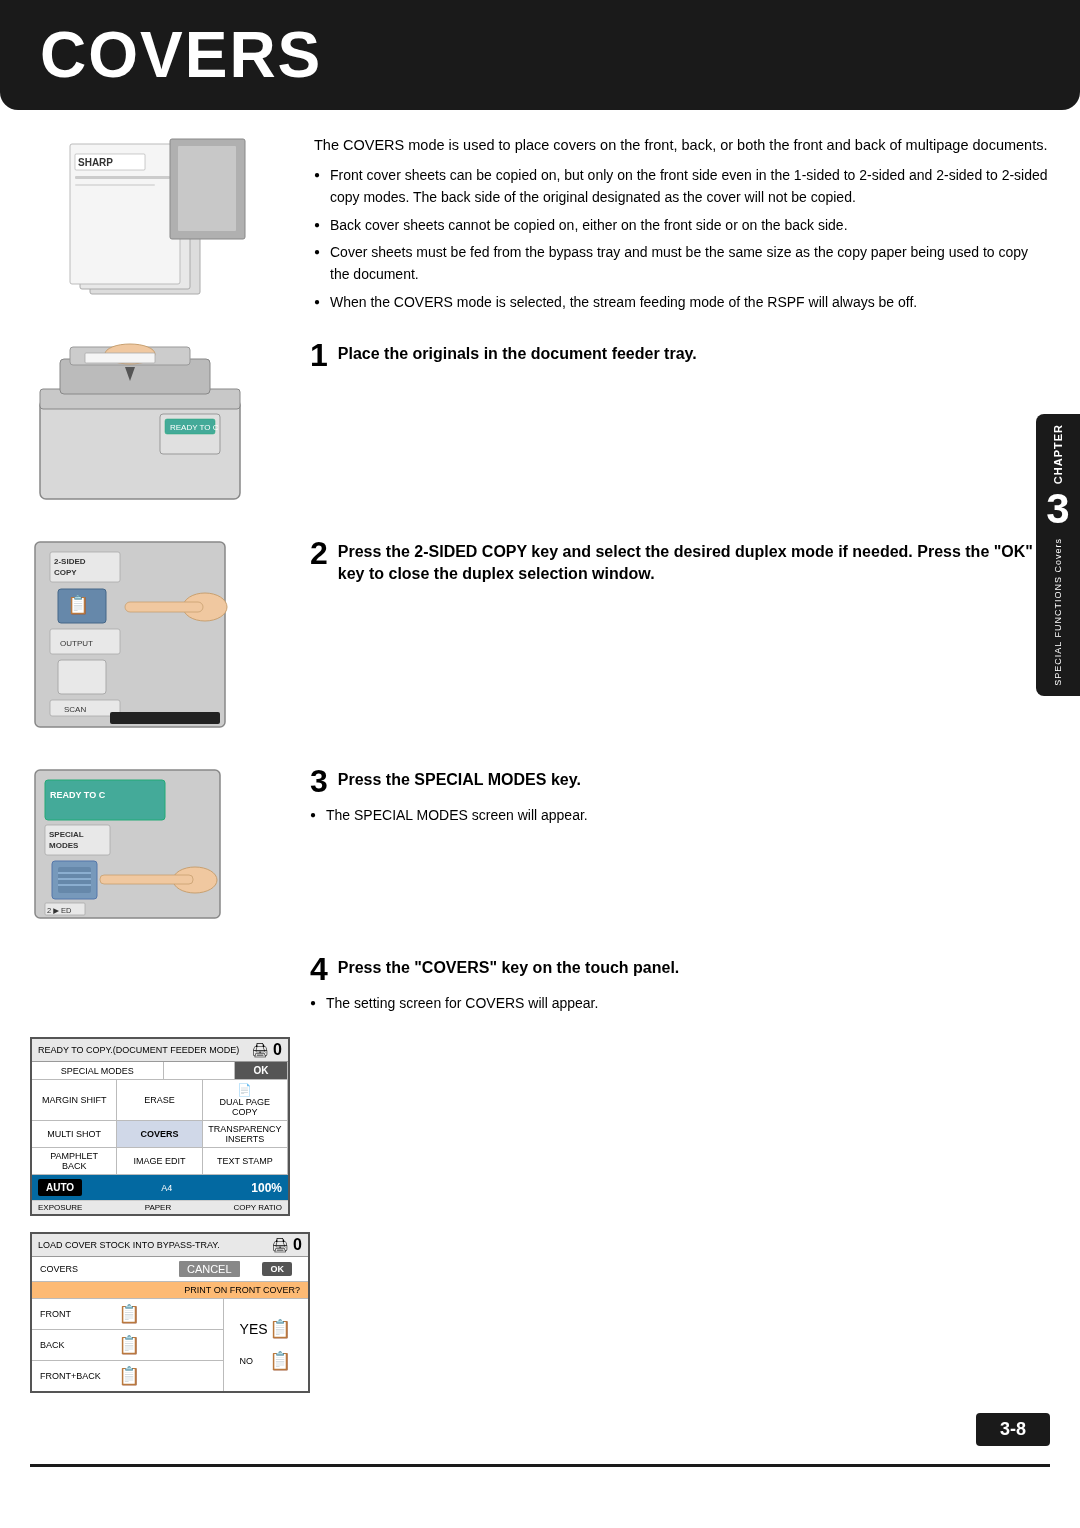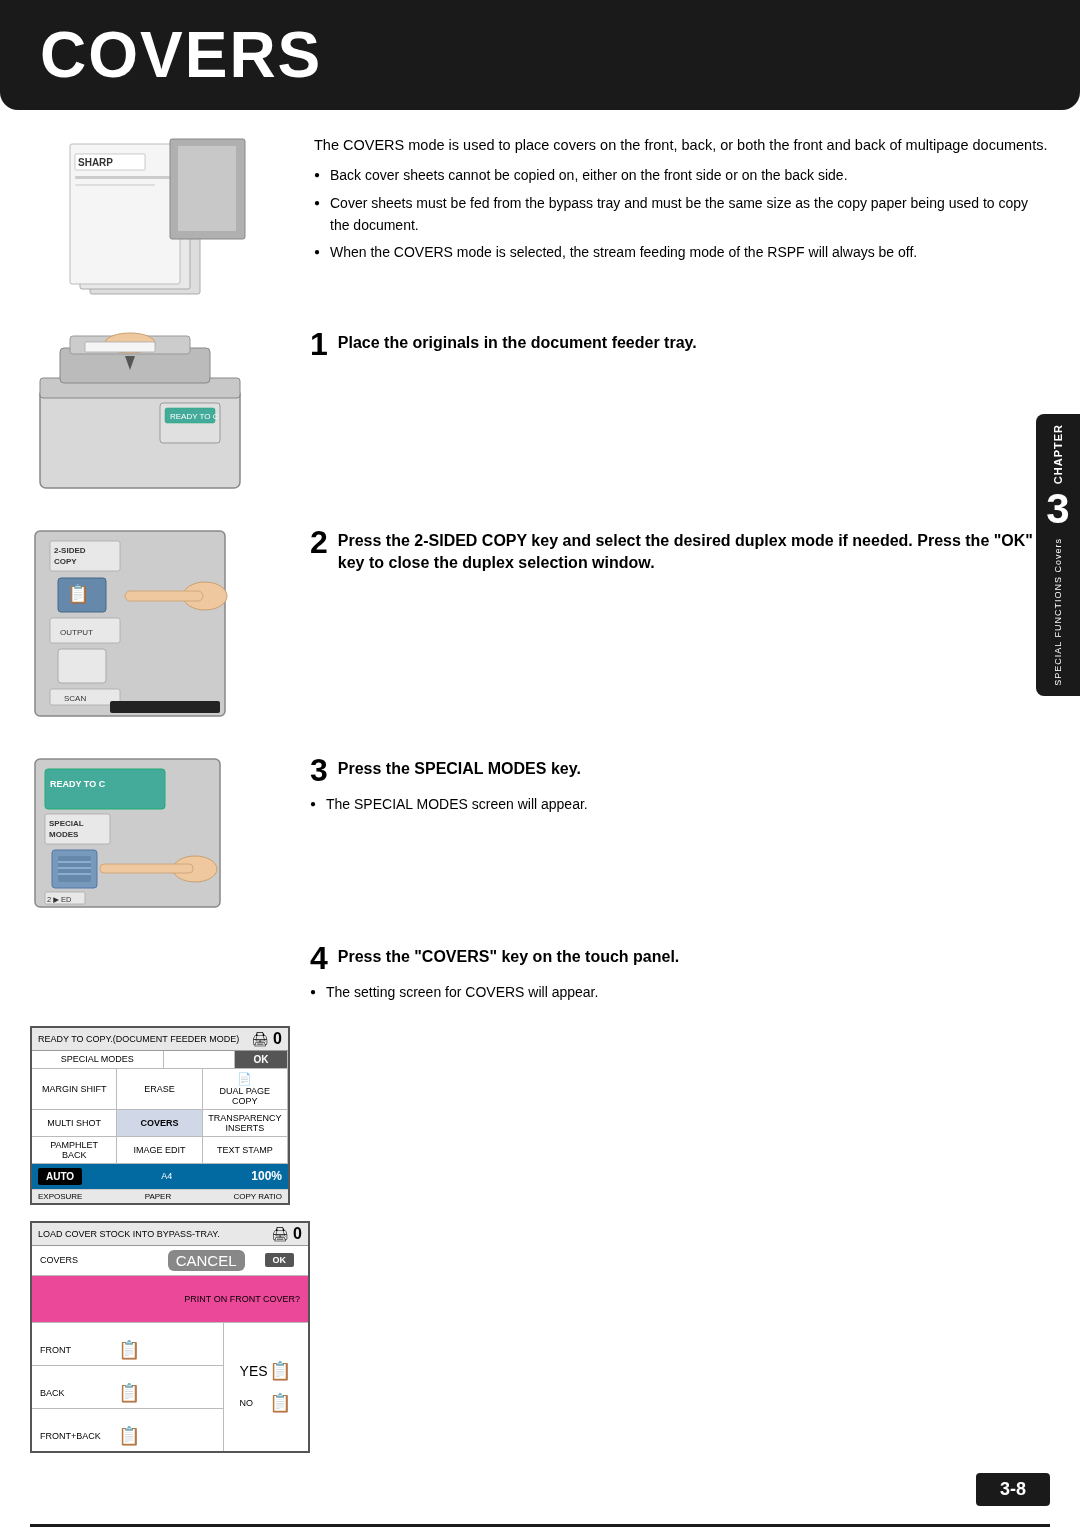--- a/index.html
+++ b/index.html
@@ -258,31 +258,30 @@
       border-bottom: 1px solid #999;
       font-size: 9px;
     }
     .covers-row {
       display: flex;
       align-items: center;
       padding: 4px 8px;
       border-bottom: 1px solid #bbb;
       gap: 8px;
       background: #fff;
-      margin-top: 12px;
     }
     .covers-row-label {
       width: 70px;
       font-size: 9px;
     }
     .print-label {
       font-size: 9px;
-      padding: 18px 8px;
+      padding: 3px 8px;
       text-align: right;
-      background: #ec4899;
+      background: #fdba74;
       border-bottom: 1px solid #bbb;
     }
     .yes-no-row {
       display: flex;
       align-items: center;
       gap: 6px;
       font-size: 9px;
     }
 
     
@@ -322,20 +321,21 @@
         <rect x="45" y="50" width="80" height="2" rx="1" fill="#ddd"></rect>
 
         <rect x="140" y="5" width="75" height="100" rx="2" fill="#b0b0b0" stroke="#888" stroke-width="1"></rect>
         <rect x="148" y="12" width="58" height="85" rx="1" fill="#c8c8c8"></rect>
       </svg>
     </div>
 
     <div class="intro-text">
       <p>The COVERS mode is used to place covers on the front, back, or both the front and back of multipage documents.</p>
       <ul>
+        <li>Front cover sheets can be copied on, but only on the front side even in the 1-sided to 2-sided and 2-sided to 2-sided copy modes. The back side of the original designated as the cover will not be copied.</li>
         <li>Back cover sheets cannot be copied on, either on the front side or on the back side.</li>
         <li>Cover sheets must be fed from the bypass tray and must be the same size as the copy paper being used to copy the document.</li>
         <li>When the COVERS mode is selected, the stream feeding mode of the RSPF will always be off.</li>
       </ul>
     </div>
   </div>
 
   <div class="step">
     <div class="step-image">
       <svg width="240" height="170" viewBox="0 0 240 170">
@@ -516,21 +516,21 @@
           <span>LOAD COVER STOCK INTO BYPASS-TRAY.</span>
           <span style="display:flex;align-items:center;gap:4px;">
             <span style="font-size:14px;">🖨</span>
             <span style="font-size:16px;font-weight:900;">0</span>
           </span>
         </div>
 
         <div style="display:flex;border-bottom:1px solid #bbb;background:#fff;">
           <div style="flex:2;padding:4px 8px;font-size:9px;display:flex;align-items:center;">COVERS</div>
           <div style="flex:1;padding:4px 6px;display:flex;align-items:center;justify-content:center;">
-            <span style="background:#888;color:#fff;padding:2px 8px;font-size:15px;border-radius:6px;">CANCEL</span>
+            <span style="background:#888;color:#fff;padding:2px 8px;font-size:11px;border-radius:1px;">CANCEL</span>
           </div>
           <div style="flex:0.8;padding:4px 6px;display:flex;align-items:center;justify-content:center;">
             <span style="background:#555;color:#fff;padding:2px 8px;font-size:9px;border-radius:2px;font-weight:700;">OK</span>
           </div>
         </div>
 
         <div class="print-label">PRINT ON FRONT COVER?</div>
 
         <div style="display:flex;background:#fff;">
 

